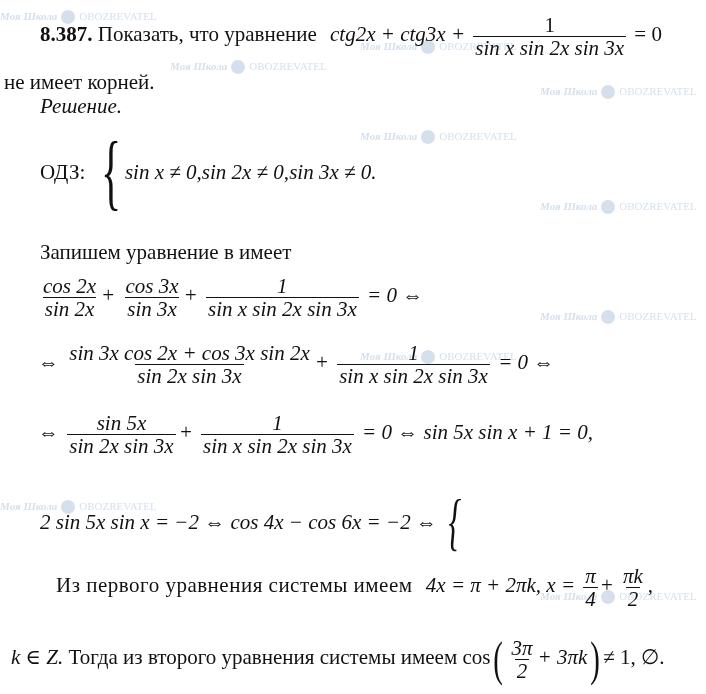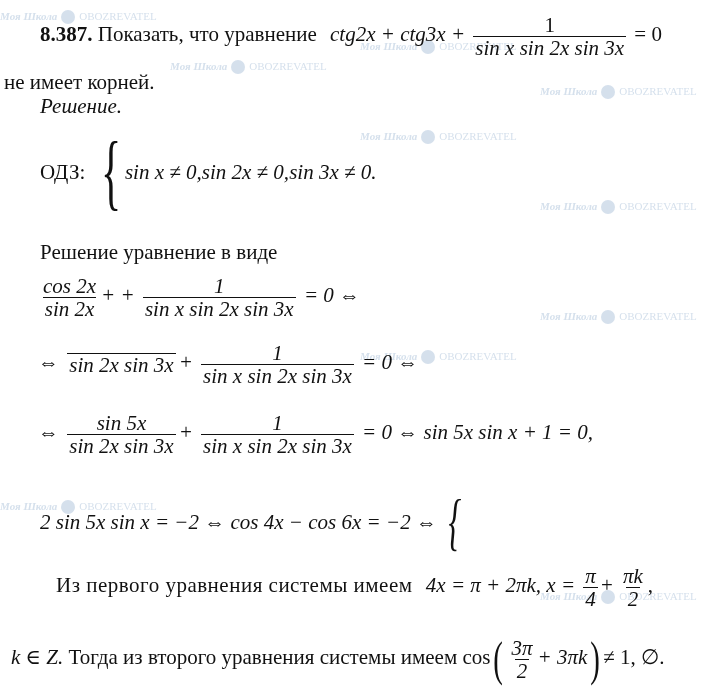--- a/index.html
+++ b/index.html
@@ -66,38 +66,42 @@
   <span class="sys">
     <span class="brace brace3">{</span>
     <span class="sys-rows it">
       <div>sin x ≠ 0,</div>
       <div>sin 2x ≠ 0,</div>
       <div>sin 3x ≠ 0.</div>
     </span>
   </span>
 </div>
 
-<div class="line" style="left:40px;top:240px;">Решение уравнение в виде</div>
+<div class="line" style="left:40px;top:240px;">Запишем уравнение в имеет</div>
 
 <div class="line it" style="left:38px;top:275px;">
   <span class="frac">
       <span class="num">cos 2x</span>
       <span class="den">sin 2x</span>
     </span>+
-  +
+  <span class="frac">
+      <span class="num">cos 3x</span>
+      <span class="den">sin 3x</span>
+    </span>+
   <span class="frac">
       <span class="num">1</span>
       <span class="den">sin x sin 2x sin 3x</span>
     </span>
   <span>= 0 ⇔</span>
 </div>
 
 <div class="line it" style="left:38px;top:342px;">
   <span>⇔</span>
   <span class="frac">
+      <span class="num">sin 3x cos 2x + cos 3x sin 2x</span>
       <span class="den">sin 2x sin 3x</span>
     </span>+
   <span class="frac">
       <span class="num">1</span>
       <span class="den">sin x sin 2x sin 3x</span>
     </span>
   <span>= 0 ⇔</span>
 </div>
 
 <div class="line it" style="left:38px;top:412px;">

